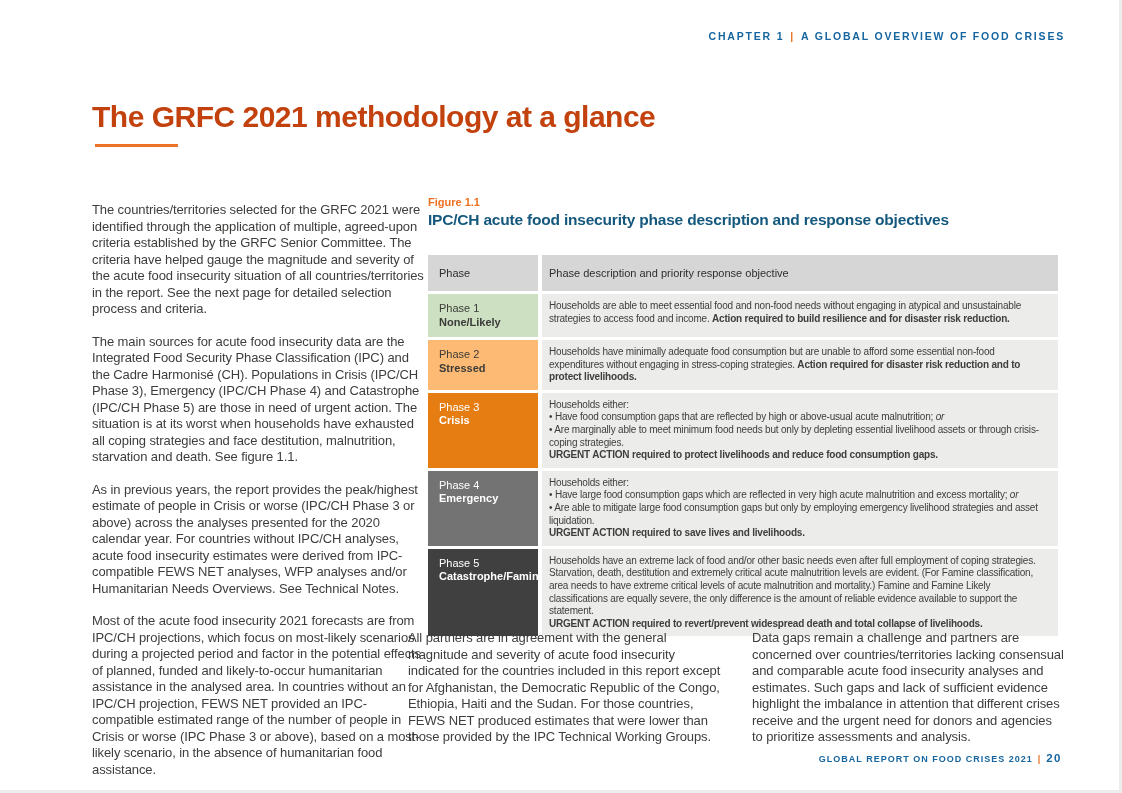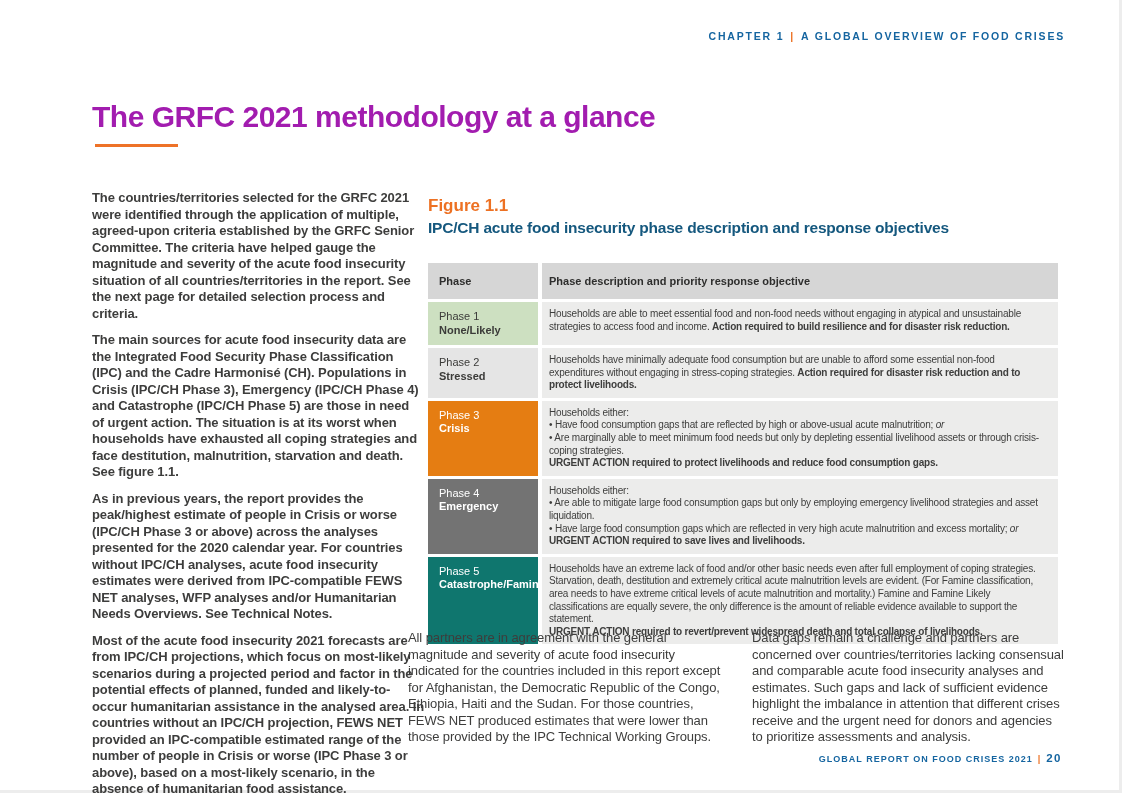--- a/index.html
+++ b/index.html
@@ -11,38 +11,38 @@
   
   .chapter-header{
     position:absolute;top:30px;right:57px;
     font-size:10.5px;font-weight:bold;letter-spacing:1.8px;color:#1565a0;
     white-space:nowrap;
   }
   .chapter-header .div{color:#ed7123;padding:0 6px;font-weight:bold;}
   
   .page-title{
     position:absolute;left:92px;top:100px;width:700px;
-    font-size:30px;font-weight:bold;color:#a21caf;letter-spacing:-0.5px;
+    font-size:30px;font-weight:bold;color:#c2410c;letter-spacing:-0.5px;
   }
   .title-rule{
     position:absolute;left:95px;top:144px;width:83px;height:3px;background:#ee7228;
   }
   
   .intro-col{
     position:absolute;left:92px;top:186px;width:332px;
     font-size:13px;line-height:16.5px;letter-spacing:-0.1px;color:#3d3d3c;
   }
-  .intro-col p{margin:4px 0 10px 0;font-weight:bold;}
+  .intro-col p{margin:16px 0 10px 0;}
   
   .figure{position:absolute;left:428px;top:196px;width:630px;}
-  .figure-label{font-size:17px;font-weight:bold;color:#ed7123;margin-bottom:3px;}
+  .figure-label{font-size:11px;font-weight:bold;color:#ed7123;margin-bottom:3px;}
   .figure-title{font-size:15.5px;font-weight:bold;color:#15587e;letter-spacing:-0.2px;}
   .ftable{margin-top:26px;}
   .trow{display:flex;margin-bottom:3px;}
-  .hrow .hcell{background:#d6d6d6;color:#2e2e2d;font-weight:bold;font-size:11px;}
+  .hrow .hcell{background:#d6d6d6;color:#2e2e2d;font-weight:normal;font-size:11px;}
   .pcell,.hcell-phase{width:110px;flex:0 0 110px;padding:8px 0 8px 11px;box-sizing:border-box;}
   .dcell,.hcell-desc{flex:1;margin-left:4px;padding:6px 7px;box-sizing:border-box;}
   .hcell-phase{padding-top:12px;padding-bottom:12px;}
   .hcell-desc{padding-top:12px;padding-bottom:12px;}
   .pcell{font-size:11px;line-height:13.5px;}
   .pcell .pname{font-weight:bold;}
   .dcell{background:#ececeb;color:#3e3e3d;font-size:10px;line-height:12.6px;letter-spacing:-0.2px;}
   .dblock{margin:0;}
   .dcell .b{font-weight:bold;}
   .dcell .i{font-style:italic;}
@@ -92,21 +92,21 @@
           <div class="trow">
             <div class="pcell" style="background: rgb(205, 224, 193); color: rgb(59, 59, 57);">
               <div class="plabel">Phase 1</div>
               <div class="pname">None/Likely</div>
             </div>
             <div class="dcell">
               <div class="dblock"><span>Households are able to meet essential food and non-food needs without engaging in atypical and unsustainable strategies to access food and income. </span><span class="b ">Action required to build resilience and for disaster risk reduction.</span></div>
             </div>
           </div>
           <div class="trow">
-            <div class="pcell" style="background: #e5e5e5; color: rgb(59, 59, 57);">
+            <div class="pcell" style="background: #fdba74; color: rgb(59, 59, 57);">
               <div class="plabel">Phase 2</div>
               <div class="pname">Stressed</div>
             </div>
             <div class="dcell">
               <div class="dblock"><span>Households have minimally adequate food consumption but are unable to afford some essential non-food expenditures without engaging in stress-coping strategies. </span><span class="b ">Action required for disaster risk reduction and to protect livelihoods.</span></div>
             </div>
           </div>
           <div class="trow">
             <div class="pcell" style="background: rgb(229, 125, 18); color: rgb(255, 255, 255);">
               <div class="plabel">Phase 3</div>
@@ -119,27 +119,27 @@
               <div class="dblock"><span class="b ">URGENT ACTION required to protect livelihoods and reduce food consumption gaps.</span></div>
             </div>
           </div>
           <div class="trow">
             <div class="pcell" style="background: #737373; color: rgb(255, 255, 255);">
               <div class="plabel">Phase 4</div>
               <div class="pname">Emergency</div>
             </div>
             <div class="dcell">
               <div class="dblock"><span>Households either:</span></div>
+              <div class="dblock"><span>• Have large food consumption gaps which are reflected in very high acute malnutrition and excess mortality; </span><span class="i">or</span></div>
               <div class="dblock"><span>• Are able to mitigate large food consumption gaps but only by employing emergency livelihood strategies and asset liquidation.</span></div>
-              <div class="dblock"><span>• Have large food consumption gaps which are reflected in very high acute malnutrition and excess mortality; </span><span class="i">or</span></div>
               <div class="dblock"><span class="b ">URGENT ACTION required to save lives and livelihoods.</span></div>
             </div>
           </div>
           <div class="trow">
-            <div class="pcell" style="background: #0f766e; color: rgb(255, 255, 255); padding-left: 11px;">
+            <div class="pcell" style="background: #404040; color: rgb(255, 255, 255); padding-left: 11px;">
               <div class="plabel">Phase 5</div>
               <div class="pname">Catastrophe/Famine</div>
             </div>
             <div class="dcell">
               <div class="dblock"><span>Households have an extreme lack of food and/or other basic needs even after full employment of coping strategies. Starvation, death, destitution and extremely critical acute malnutrition levels are evident. (For Famine classification, area needs to have extreme critical levels of acute malnutrition and mortality.) Famine and Famine Likely classifications are equally severe, the only difference is the amount of reliable evidence available to support the statement.</span></div>
               <div class="dblock"><span class="b ">URGENT ACTION required to revert/prevent widespread death and total collapse of livelihoods.</span></div>
             </div>
           </div>
         </div>
     </div>

